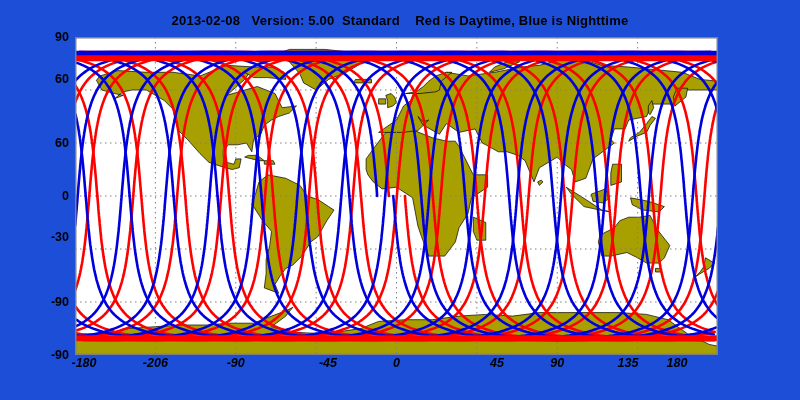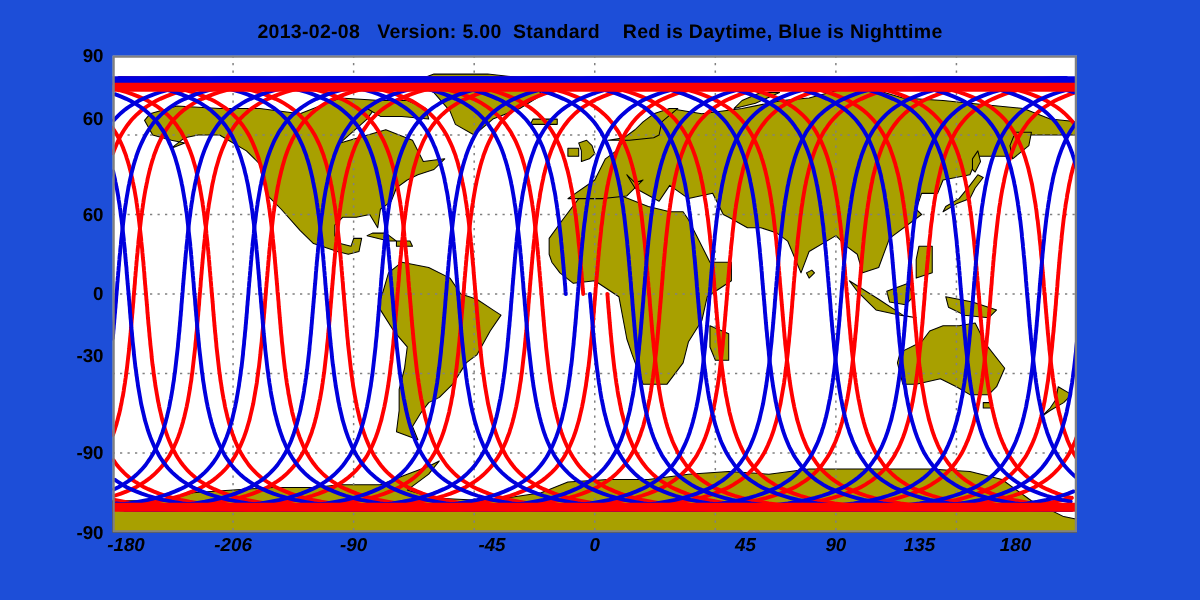--- a/index.html
+++ b/index.html
@@ -160,17 +160,17 @@
   </div>
 
   <div id="xaxis">
       <div class="xtick" style="left: 9px;">-180</div>
       <div class="xtick" style="left: 80.375px;">-206</div>
       <div class="xtick" style="left: 160.75px;">-90</div>
       <div class="xtick" style="left: 253px;">-45</div>
       <div class="xtick" style="left: 321.5px;">0</div>
       <div class="xtick" style="left: 422px;">45</div>
       <div class="xtick" style="left: 482.25px;">90</div>
-      <div class="xtick" style="left: 538px;">135</div>
+      <div class="xtick" style="left: 553px;">135</div>
       <div class="xtick" style="left: 602px;">180</div>
     </div>
 
 </div>
 
 </body></html>

